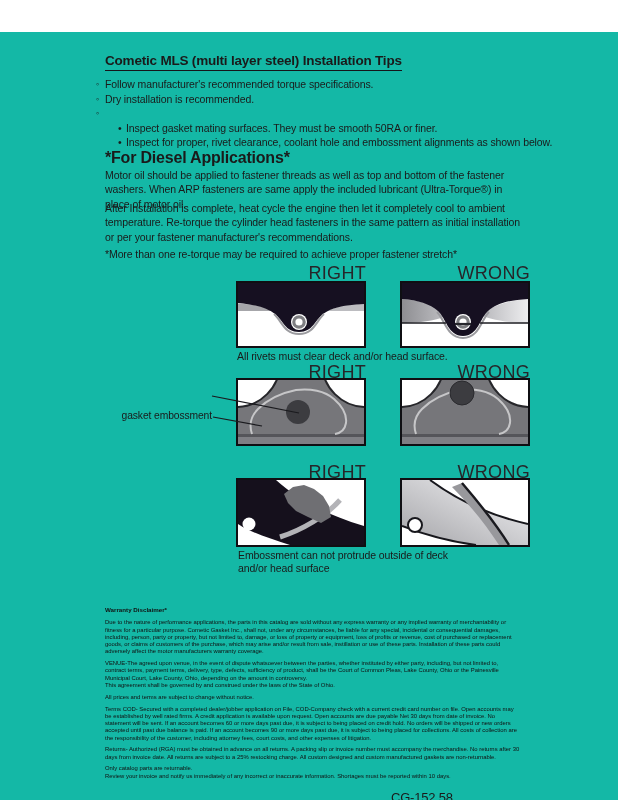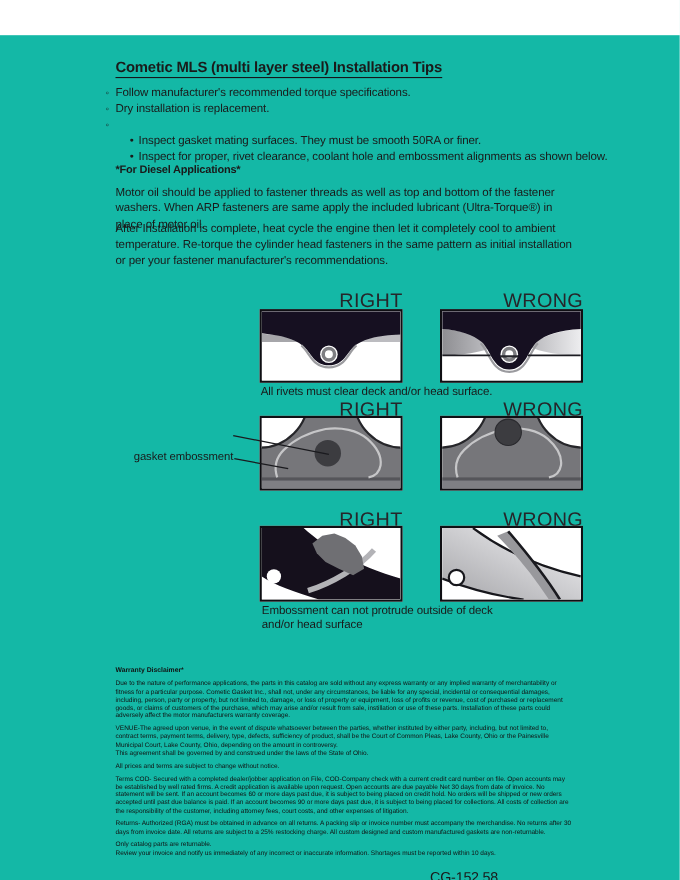--- a/index.html
+++ b/index.html
@@ -14,21 +14,21 @@
     border-bottom:1.5px solid #15151a; padding-bottom:2px; display:inline-block;
   }
 
   .tips { left:96px; top:45px; width:505px; font-size:10.5px; letter-spacing:-0.1px; }
   .tip { display:flex; line-height:14.6px; white-space:nowrap; }
   .tip .mark { width:9px; flex:none; text-align:left; }
   .tip .mark.circ { font-size:9px; }
   .tip.sub { padding-left:22px; }
   .tip.sub .mark { width:8px; }
 
-  .sec-head { left:105px; top:117px; font-size:10px; font-weight:bold; letter-spacing:-0.2px; }
+  .sec-head { left:105px; top:117px; font-size:16px; font-weight:bold; letter-spacing:-0.2px; }
   .para { left:105px; width:422px; font-size:10.5px; line-height:14.4px; letter-spacing:-0.1px; }
   .p1 { top:136px; }
   .p2 { top:169px; }
   .p3 { top:215px; width:460px; }
 
   .fig-label { width:130px; text-align:right; font-size:18px; color:#26262a; letter-spacing:0.3px; }
   .fig-box { width:130px; border:2px solid #0f0f13; box-sizing:border-box; background:#fff; }
   .fig-box svg { display:block; width:100%; height:100%; }
   .caption { font-size:10.5px; letter-spacing:-0.1px; line-height:13px; }
 
@@ -47,38 +47,39 @@
 
   <div class="abs doc-title">Cometic MLS (multi layer steel) Installation Tips</div>
 
   <div class="abs tips">
     <div class="tip">
       <span class="mark circ">◦</span>
       <span>Follow manufacturer's recommended torque specifications.</span>
     </div>
     <div class="tip">
       <span class="mark circ">◦</span>
-      <span>Dry installation is replacement.</span>
+      <span>Dry installation is recommended.</span>
     </div>
     <div class="tip">
       <span class="mark circ">◦</span>
     </div>
     <div class="tip sub">
       <span class="mark">•</span>
       <span>Inspect gasket mating surfaces.  They must be smooth 50RA or finer.</span>
     </div>
     <div class="tip sub">
       <span class="mark">•</span>
       <span>Inspect for proper, rivet clearance, coolant hole and embossment alignments as shown below.</span>
     </div>
   </div>
 
   <div class="abs sec-head">*For Diesel Applications*</div>
   <div class="abs para p1">Motor oil should be applied to fastener threads as well as top and bottom of the fastener washers. When ARP fasteners are same apply the included lubricant (Ultra-Torque®) in place of motor oil.</div>
   <div class="abs para p2">After Installation is complete, heat cycle the engine then let it completely cool to ambient temperature. Re-torque the cylinder head fasteners in the same pattern as initial installation or per your fastener manufacturer's recommendations.</div>
+  <div class="abs para p3">*More than one re-torque may be required to achieve proper fastener stretch*</div>
 
   <div class="abs fig-label" style="left:236px; top:231px;">RIGHT</div>
   <div class="abs fig-label" style="left:400px; top:231px;">WRONG</div>
 
   <div class="abs fig-box" style="left:236px; top:249px; height:67px;">
     <svg viewBox="0 0 126 63" preserveAspectRatio="none">
       <rect width="126" height="63" fill="#ffffff"></rect>
       <path d="M0,20.5 C14,21.5 26,23 37,27.5 L37,28 L0,28 Z" fill="#a6a6aa"></path>
       <path d="M126,20.5 C112,21.5 100,23 89,27.5 L89,28 L126,28 Z" fill="#bcbcc0"></path>
       <path d="M0,0 H126 V21 C104,22 93,25 85,31 C77,37 75,49 61,49 C47,49 45,37 37,31 C29,25 19,22 0,20 Z" fill="#161021"></path>

